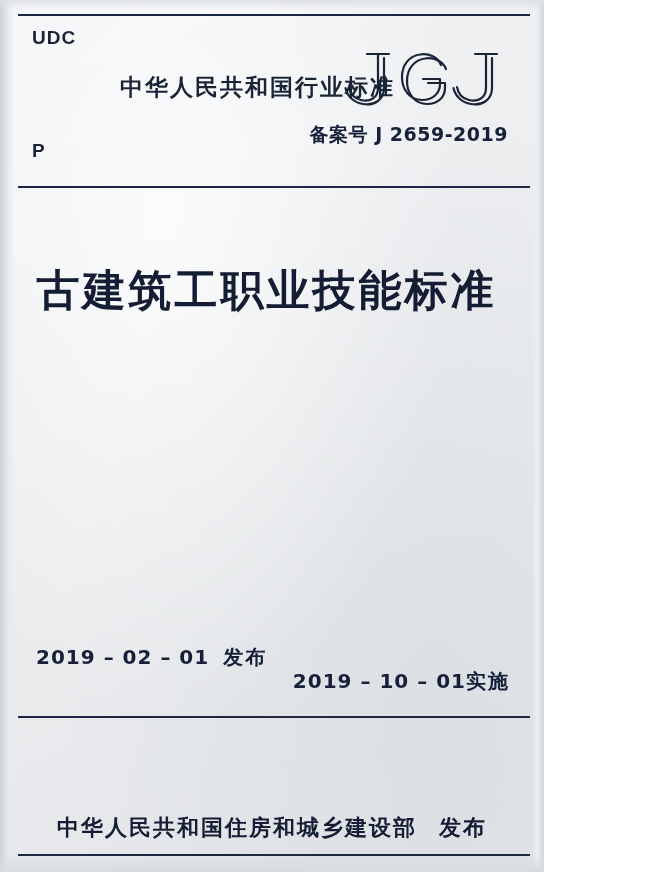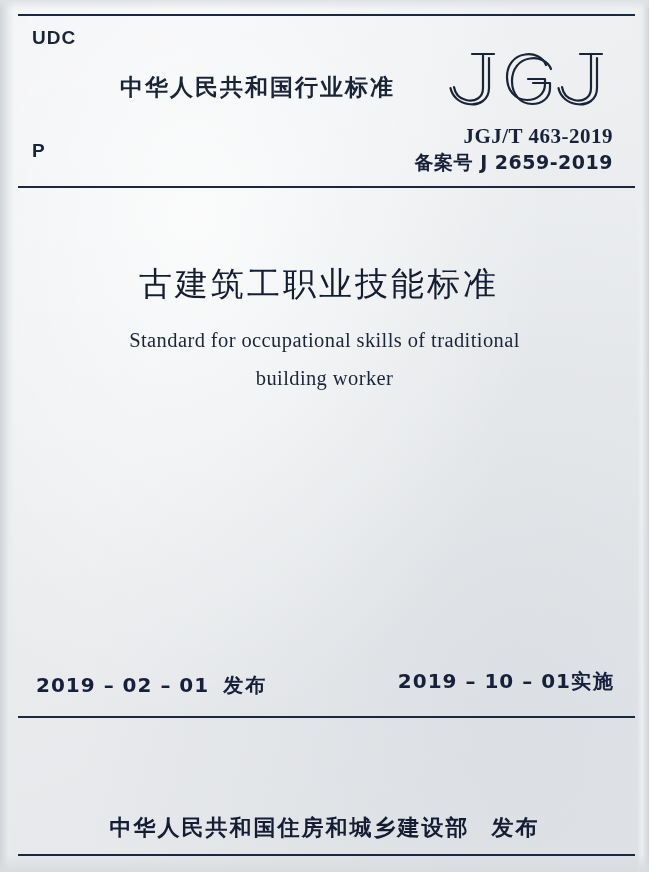--- a/index.html
+++ b/index.html
@@ -8,21 +8,21 @@
     background: #ffffff;
   }
   body {
     width: 650px;
     height: 872px;
     font-family: "Liberation Serif", serif;
     overflow: hidden;
   }
   .page {
     position: relative;
-    width: 649px;
+    width: 544px;
     height: 872px;
     background: linear-gradient(160deg, #f2f3f5 0%, #eceef0 35%, #e9ebed 60%, #e4e6e9 100%);
     box-sizing: border-box;
   }
   
   .paper-texture {
     position: absolute;
     inset: 0;
     background:
       radial-gradient(ellipse at 30% 25%, rgba(255,255,255,0.75) 0%, rgba(255,255,255,0) 55%),
@@ -128,42 +128,42 @@
     font-weight: bold;
   }
 
   
   .title-cn {
     position: absolute;
     left: 0; right: 11px;
     top: 262px;
     text-align: center;
     font-family: "DejaVu Sans", sans-serif;
-    font-weight: normal;
-    font-size: 33px;
+    font-weight: bold;
+    font-size: 43px;
     letter-spacing: 3px;
     color: #141d33;
   }
   .title-en {
     position: absolute;
     left: 0; right: 0;
     top: 322px;
     text-align: center;
     font-family: "Liberation Serif", serif;
     font-size: 20.5px;
     color: #1b2539;
     line-height: 1.85;
     letter-spacing: 0.4px;
   }
 
   
   .issue-date {
     position: absolute;
     left: 36px;
-    top: 672px;
+    top: 644px;
     font-family: "DejaVu Sans", sans-serif;
     font-weight: bold;
     font-size: 20px;
     color: #16203a;
     letter-spacing: 1px;
   }
   .issue-date .label { margin-left: 14px; letter-spacing: 2px; }
   .effective-date {
     position: absolute;
     right: 34px;
@@ -223,29 +223,24 @@
         <path d="M112 21 C109 13 100 9 91 10.5 C80 12 73 21 73 33 C73 46 81 56 93 56 C103 56 111 50 111 40 L111 35 L94 35"></path>
 
         <path d="M152 6 L152 40 C152 50 144 54 135 52 C128 50.5 124 45 123 39"></path>
         <path d="M141 6 L163 6"></path>
         <path d="M158 10 L158 40 C158 52 148 58 137 56 C128 54.5 121 48 119.5 40"></path>
       </g>
     </svg>
   </div>
 
   <div class="std-no">
-    <div class="line1">JGJ/T 463-2019</div>
     <div class="line2">备案号 J 2659-2019</div>
   </div>
 
   <div class="title-cn">古建筑工职业技能标准</div>
-  <div class="title-en">
-    <div>Standard for occupational skills of traditional</div>
-    <div>building worker</div>
-  </div>
 
   <div class="issue-date">
     <span>2019 – 02 – 01</span><span class="label">发布</span>
   </div>
 
   <div class="effective-date">
     <span>2019 – 10 – 01</span><span class="label">实施</span>
   </div>
 
   <div class="publisher">

